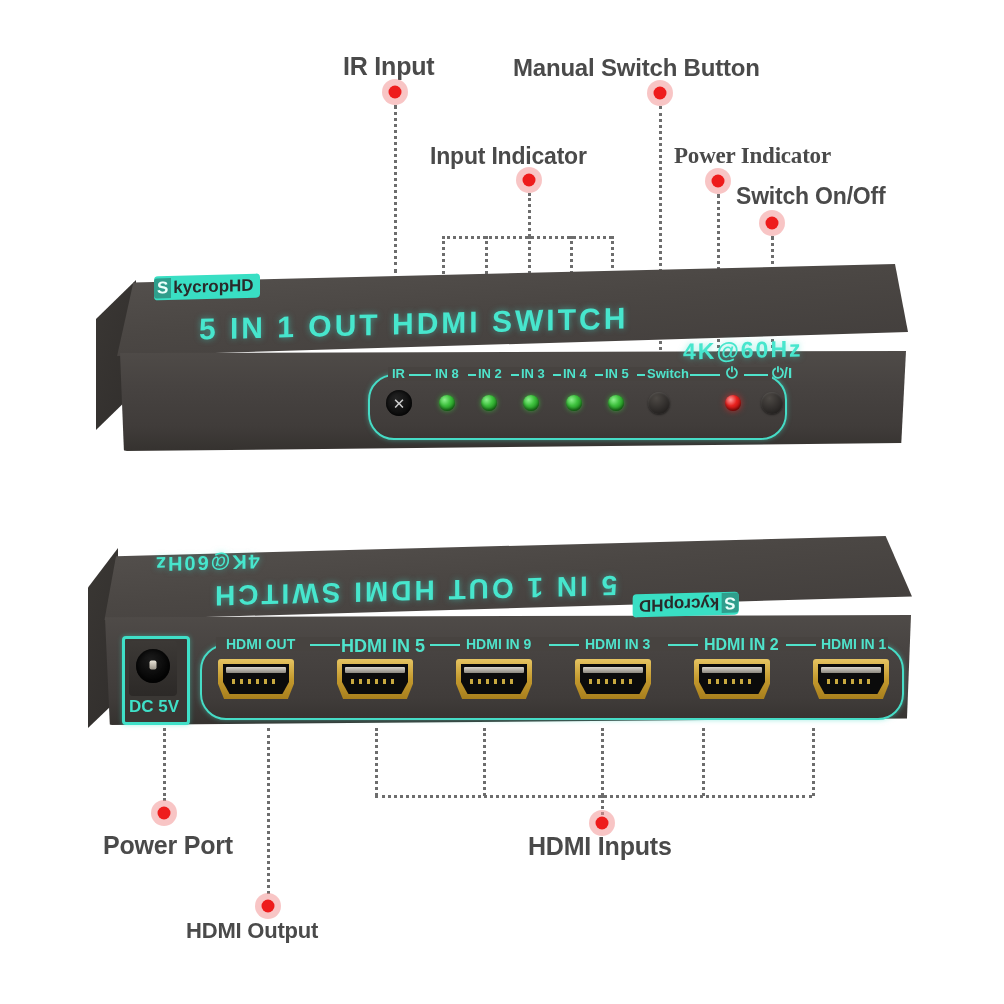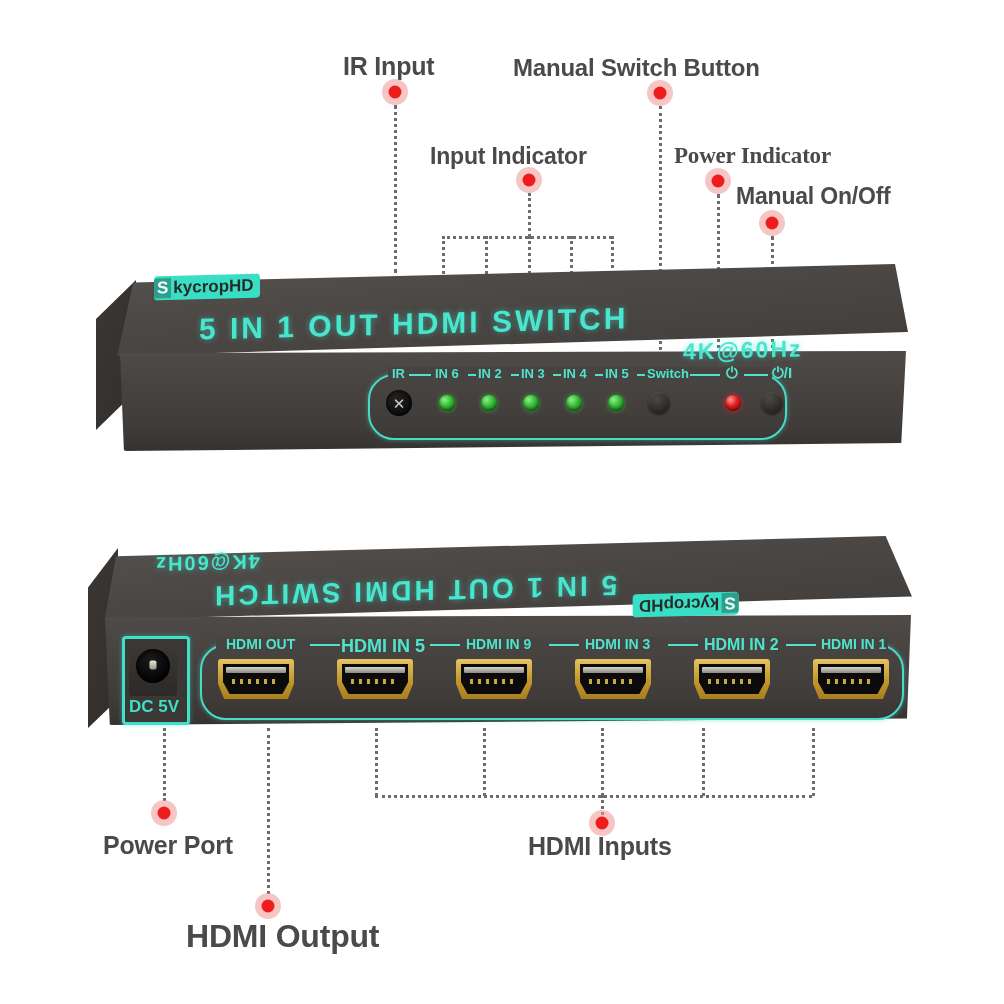--- a/index.html
+++ b/index.html
@@ -95,21 +95,21 @@
 <body>
 
 <div class="callout" style="left:343px;top:52px;font-size:25px;">IR Input</div>
 
 <div class="callout" style="left:513px;top:54px;font-size:24px;">Manual Switch Button</div>
 
 <div class="callout" style="left:430px;top:143px;font-size:23px;">Input Indicator</div>
 
 <div class="callout" style="left:674px;top:143px;font-size:23px;font-family:Liberation Serif, serif;">Power Indicator</div>
 
-<div class="callout" style="left:736px;top:183px;font-size:23px;">Manual On/Off</div>
+<div class="callout" style="left:736px;top:183px;font-size:23px;">Switch On/Off</div>
 
 <div class="dot" style="left:382px;top:79px;"></div>
 <div class="dot" style="left:647px;top:80px;"></div>
 <div class="dot" style="left:516px;top:167px;"></div>
 <div class="dot" style="left:705px;top:168px;"></div>
 <div class="dot" style="left:759px;top:210px;"></div>
 
 <div class="vline" style="left:394px;top:105px;height:168px;"></div>
 
 <div class="vline" style="left:659px;top:106px;height:280px;"></div>
@@ -147,21 +147,21 @@
               transform:skewY(-1.5deg);">5 IN 1 OUT HDMI SWITCH</div>
 
   <div class="shelltext" style="left:587px;top:73px;font-size:23px;letter-spacing:2px;
               transform:skewY(-1.5deg);">4K@60Hz</div>
 
   <div class="panel-outline" style="left:272px;top:110px;width:415px;height:62px;"></div>
 
   <div class="panelmask" style="left:292px;top:103px;width:384px;height:14px;"></div>
 
   <div class="plabel" style="left:296px;top:102px;font-size:13px;">IR</div>
-  <div class="plabel" style="left:339px;top:102px;font-size:13px;">IN 6</div>
+  <div class="plabel" style="left:339px;top:102px;font-size:13px;">IN 8</div>
   <div class="plabel" style="left:382px;top:102px;font-size:13px;">IN 2</div>
   <div class="plabel" style="left:425px;top:102px;font-size:13px;">IN 3</div>
   <div class="plabel" style="left:467px;top:102px;font-size:13px;">IN 4</div>
   <div class="plabel" style="left:509px;top:102px;font-size:13px;text-align:right;">IN 5</div>
   <div class="plabel" style="left:551px;top:102px;font-size:13px;">Switch</div>
   <div class="plabel" style="left:630px;top:100px;font-size:15px;">⏻</div>
   <div class="plabel" style="left:676px;top:100px;font-size:15px;">⏻/I</div>
 
   <div class="pdash" style="left:313px;top:110px;width:22px;"></div>
   <div class="pdash" style="left:372px;top:110px;width:8px;"></div>
@@ -280,13 +280,13 @@
 <div class="vline" style="left:601px;top:795px;height:20px;"></div>
 
 <div class="dot" style="left:151px;top:800px;"></div>
 <div class="dot" style="left:589px;top:810px;"></div>
 <div class="dot" style="left:255px;top:893px;"></div>
 
 <div class="callout" style="left:103px;top:831px;font-size:25px;">Power Port</div>
 
 <div class="callout" style="left:528px;top:832px;font-size:25px;">HDMI Inputs</div>
 
-<div class="callout" style="left:186px;top:918px;font-size:32px;">HDMI Output</div>
+<div class="callout" style="left:186px;top:918px;font-size:22px;">HDMI Output</div>
 
 </body></html>

